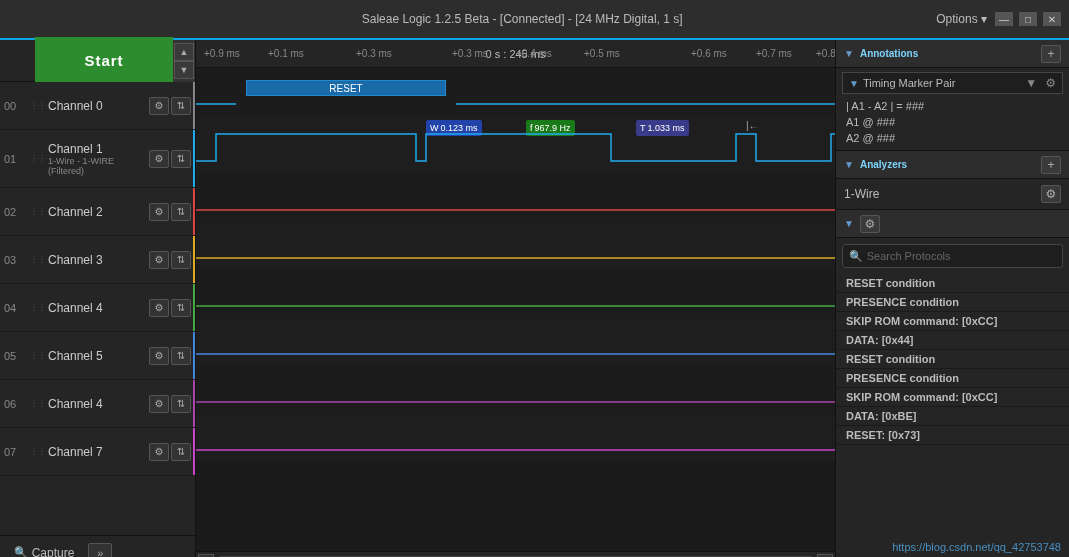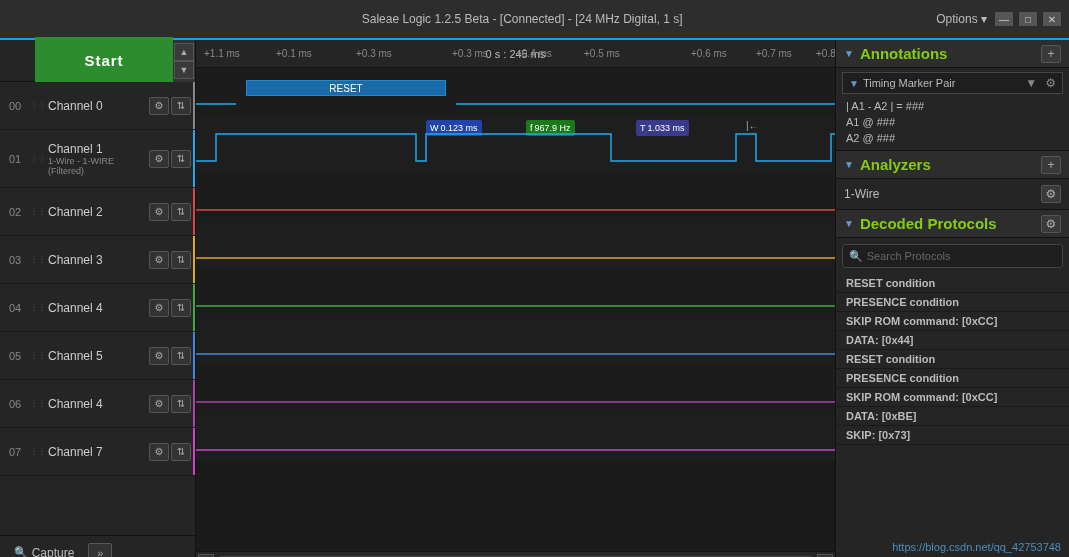--- a/index.html
+++ b/index.html
@@ -109,21 +109,21 @@
       align-items: center;
       border-bottom: 1px solid #1a1a1a;
       padding: 0 4px;
       background: #252525;
       position: relative;
     }
     .channel-num {
       width: 22px;
       color: #888;
       font-size: 11px;
-      text-align: center;
+      text-align: left;
       margin-right: 4px;
     }
     .channel-dots {
       color: #555;
       font-size: 8px;
       margin-right: 2px;
       line-height: 1;
     }
     .channel-name {
       flex: 1;
@@ -300,22 +300,22 @@
       height: 28px;
       background: #2d2d2d;
       display: flex;
       align-items: center;
       padding: 0 8px;
       gap: 6px;
       border-bottom: 1px solid #111;
     }
     .section-title {
       flex: 1;
-      color: #84cc16;
-      font-size: 15px;
+      color: #7dd3fc;
+      font-size: 10px;
       font-weight: bold;
     }
     .section-btn {
       width: 20px;
       height: 18px;
       background: #3a3a3a;
       border: 1px solid #555;
       color: #aaa;
       font-size: 12px;
       cursor: pointer;
@@ -597,22 +597,22 @@
         <span>Capture</span>
       </div>
       <div class="expand-btn">»</div>
     </div>
   </div>
 
   <div id="waveform-area">
 
     <div id="time-ruler">
       <span id="time-center">0 s : 245 ms</span>
-      <span class="time-label" style="left:8px;">+1.1 ms</span>
-      <span class="time-label" style="left:80px;">+0.1 ms</span>
+      <span class="time-label" style="left:8px;">+0.9 ms</span>
+      <span class="time-label" style="left:72px;">+0.1 ms</span>
       <span class="time-label" style="left:160px;">+0.3 ms</span>
       <span class="time-label" style="left:256px;">+0.3 ms</span>
       <span class="time-label" style="left:320px;">+0.4 ms</span>
       <span class="time-label" style="left:388px;">+0.5 ms</span>
       <span class="time-label" style="left:495px;">+0.6 ms</span>
       <span class="time-label" style="left:560px;">+0.7 ms</span>
       <span class="time-label" style="left:620px;">+0.8</span>
     </div>
 
     <div id="waveform-channels">
@@ -735,38 +735,37 @@
       </div>
       <div id="analyzers-content">
         <span class="analyzer-name">1-Wire</span>
         <button class="section-btn">⚙</button>
       </div>
     </div>
 
     <div id="decoded-protocols-section" class="panel-section">
       <div class="section-header">
         <span class="triangle">▼</span>
-        <span class="section-title">Decoded Protocols</span>
         <button class="section-btn">⚙</button>
       </div>
       <div id="search-protocols">
         <span class="search-icon-small">🔍</span>
         <input type="text" placeholder="Search Protocols" style="">
       </div>
       <div id="protocol-list">
 
       <div class="protocol-item">RESET condition</div>
           <div class="protocol-item">PRESENCE condition</div>
           <div class="protocol-item">SKIP ROM command: [0xCC]</div>
           <div class="protocol-item">DATA: [0x44]</div>
           <div class="protocol-item">RESET condition</div>
           <div class="protocol-item">PRESENCE condition</div>
           <div class="protocol-item">SKIP ROM command: [0xCC]</div>
           <div class="protocol-item">DATA: [0xBE]</div>
-          <div class="protocol-item">SKIP: [0x73]</div>
+          <div class="protocol-item">RESET: [0x73]</div>
         </div>
     </div>
 
   </div>
 
 </div>
 
 <a id="watermark" href="#">https://blog.csdn.net/qq_42753748</a>
 
 </body></html>

